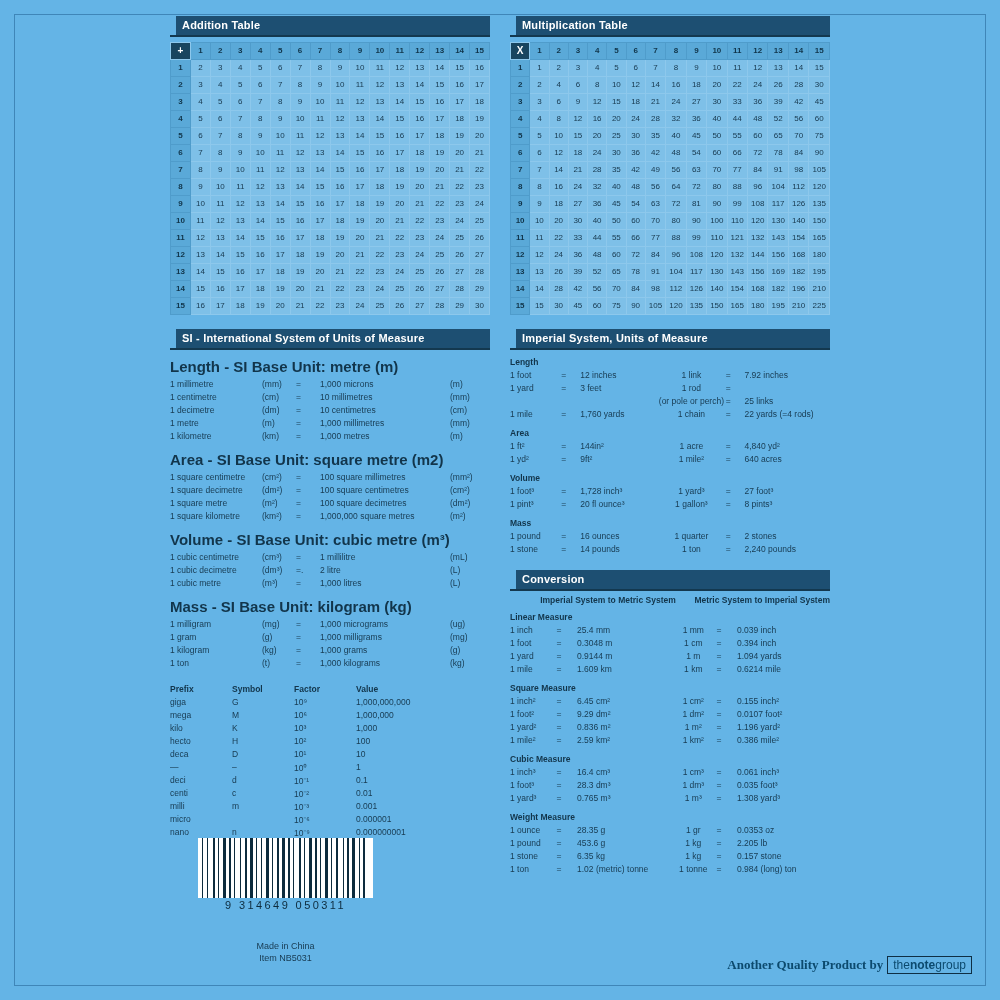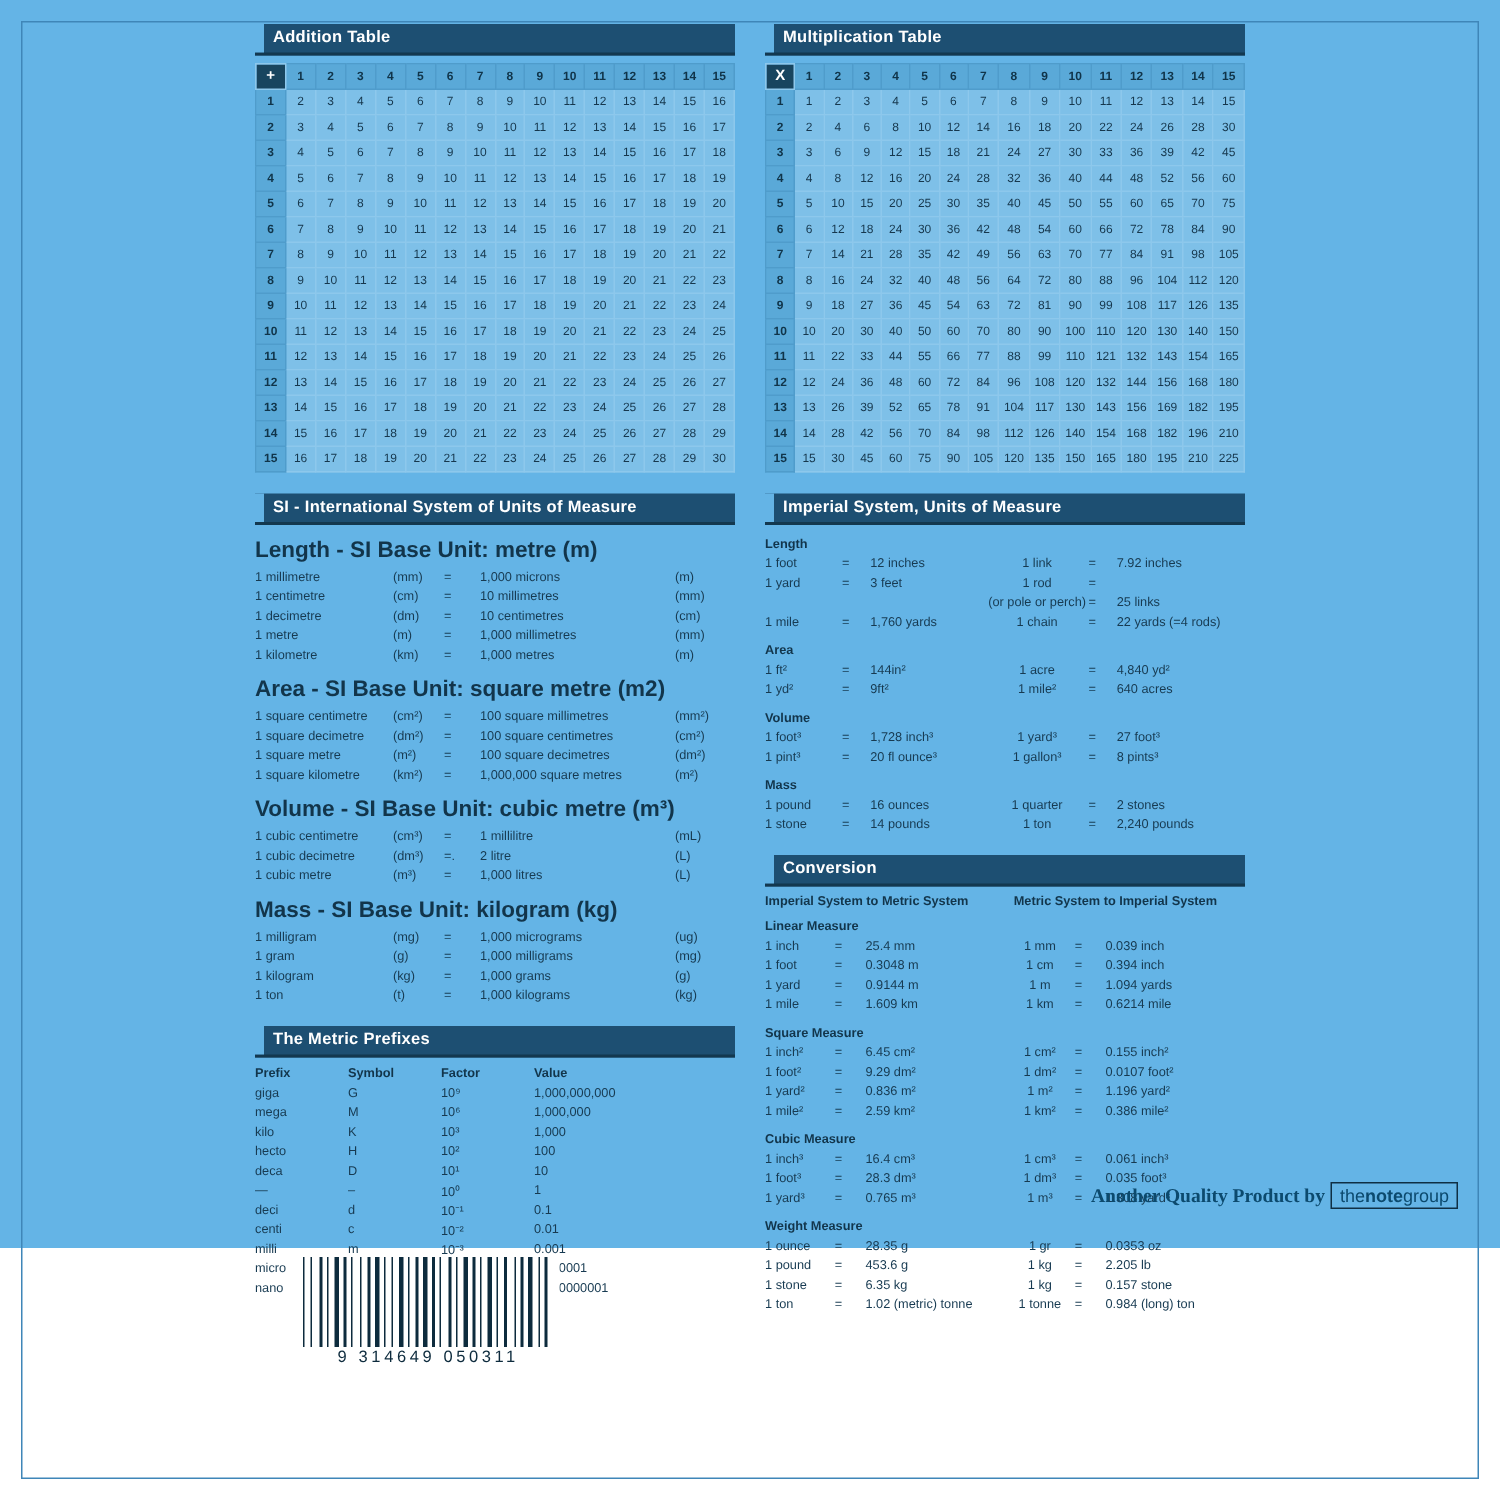--- a/index.html
+++ b/index.html
@@ -2,21 +2,21 @@
 <html><head>
 <meta charset="utf-8">
 <style>
   html,body{margin:0;padding:0;}
   body{
     width:1000px;height:1000px;
     background:#ffffff;
     font-family:"Liberation Sans", sans-serif;
   }
   #page{
-    position:absolute;left:0;top:0;width:1000px;height:832px;
+    position:absolute;left:0;top:0;width:1000px;height:1000px;
     background:#64b4e6;
     box-sizing:border-box;
     padding:0;
   }
   .sheet{
     position:absolute;left:14px;top:14px;width:972px;height:972px;
     border:1px solid #3f86b8;
     box-sizing:border-box;
   }
   .col-left{position:absolute;left:170px;top:16px;width:320px;}
@@ -90,21 +90,21 @@
   .i6{width:100px;}
 
   .cv1{width:50px;}
   .cv2{width:22px;}
   .cv3{width:100px;}
   .cv4{width:50px;text-align:center;}
   .cv5{width:22px;}
   .cv6{width:100px;}
 
   .subhead{font-size:8.5px;font-weight:bold;color:#12354b;margin-top:7px;margin-bottom:2px;}
-  .hdrow{font-size:8.5px;font-weight:bold;color:#12354b;display:flex;margin-top:4px;margin-bottom:3px;}
+  .hdrow{font-size:8.5px;font-weight:bold;color:#12354b;display:flex;margin-top:4px;margin-bottom:3px;text-align:right;}
   .hdrow .a{width:172px;}
   .hdrow .b{width:160px;}
 
   table.prefix{
     border-collapse:collapse;font-size:8.5px;color:#173a51;margin-top:5px;
   }
   table.prefix th{
     text-align:left;font-weight:bold;font-size:8.5px;color:#12354b;padding:0 0 3px 0;
   }
   table.prefix td{padding:0;height:13px;vertical-align:top;}
@@ -570,21 +570,20 @@
                 <span class="c3">=</span>
                 <span class="c4">1,000 kilograms</span>
                 <span class="c5">(kg)</span>
               </div>
             </div>
           </div>
         </div>
     </div>
 
     <div class="panel">
-      <div class="section-title">The Metric Prefixes</div>
       <table class="prefix" id="prefix-table">
           <tbody>
             <tr>
               <th class="pw1">Prefix</th>
               <th class="pw2">Symbol</th>
               <th class="pw3">Factor</th>
               <th class="pw4">Value</th>
             </tr>
             <tr>
               <td class="pw1">giga</td>
@@ -1212,18 +1211,22 @@
         <i style="left:138px;width:2px;"></i>
         <i style="left:145px;width:1px;"></i>
         <i style="left:149px;width:2px;"></i>
         <i style="left:154px;width:3px;"></i>
         <i style="left:161px;width:1px;"></i>
         <i style="left:165px;width:2px;"></i>
       </div>
     <div class="num">9 314649 050311</div>
   </div>
 
+  <div class="madein">
+    <div>Made in China</div>
+    <div>Item NB5031</div>
+  </div>
 
   <div class="brand">
     <span>Another Quality Product by</span><span class="box"><span>the</span><b>note</b><span>group</span></span>
   </div>
 
 </div>
 
 </body></html>

